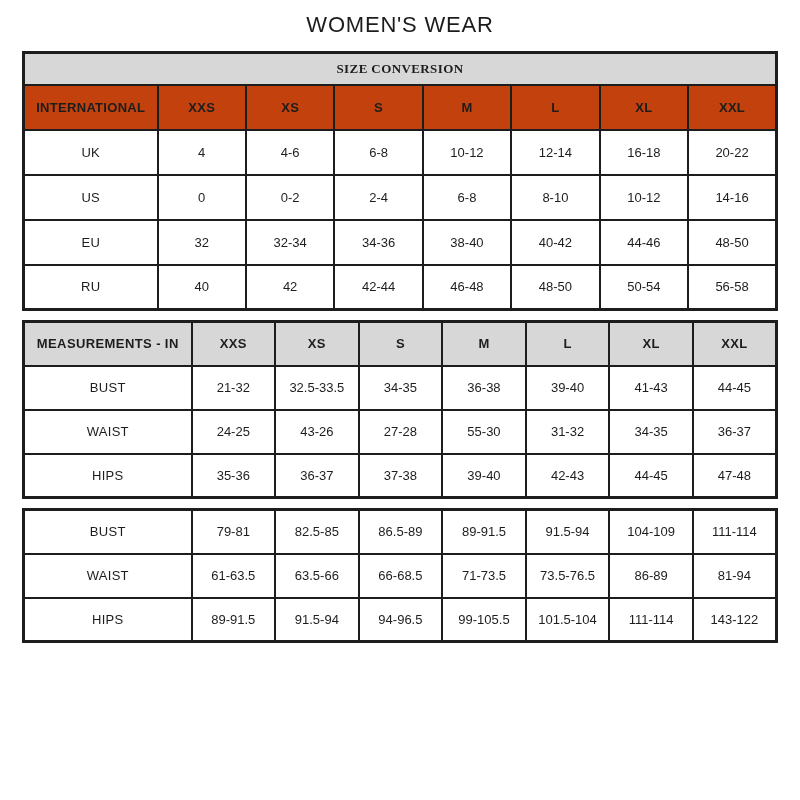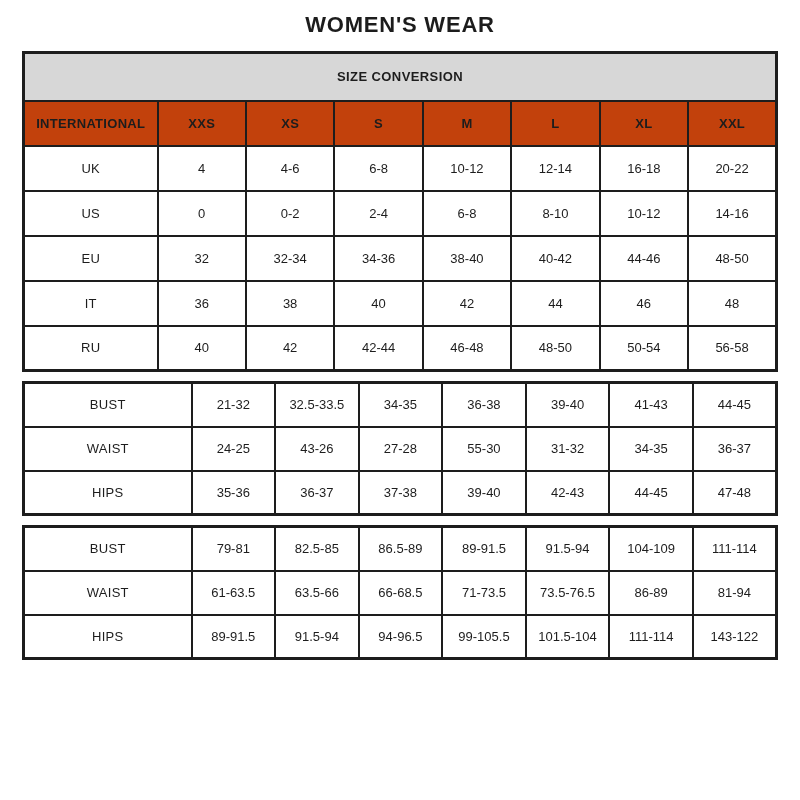--- a/index.html
+++ b/index.html
@@ -9,21 +9,21 @@
     height: 800px;
     background: #ffffff;
     font-family: "Liberation Sans", sans-serif;
     color: #1d1d1d;
   }
   .page { padding: 8px 22px 0 22px; }
 
   .page-title {
     text-align: center;
     font-size: 22px;
-    font-weight: 700;
+    font-weight: 400;
     letter-spacing: 0.8px;
     color: #1c1c1c;
     margin: 4px 0 13px 0;
   }
 
   table.tbl {
     width: 100%;
     border-collapse: collapse;
     table-layout: fixed;
     border: 3px solid #1d1d1d;
@@ -36,21 +36,21 @@
     padding: 0 2px;
     font-size: 13px;
     color: #1d1d1d;
     overflow: hidden;
     white-space: nowrap;
   }
 
   
   table.conversion col.c-label { width: 134px; }
   table.conversion tr { height: 45px; }
-  table.conversion tr.title-row { height: 48px; }
+  table.conversion tr.title-row { height: 32px; font-family: Liberation Serif, serif; }
 
   
   table.meas col.c-label { width: 168px; }
   table.meas tr { height: 44px; }
 
   tr.gray td { background: #d7d7d7; }
 
   td.tbl-title {
     font-weight: 700;
     font-size: 14px;
@@ -115,48 +115,48 @@
       <td class="row-label">EU</td>
       <td>32</td>
       <td>32-34</td>
       <td>34-36</td>
       <td>38-40</td>
       <td>40-42</td>
       <td>44-46</td>
       <td>48-50</td>
     </tr>
     <tr>
-      <td class="row-label">IT</td>
-      <td>36</td>
-      <td>38</td>
-      <td>40</td>
-      <td>42</td>
-      <td>44</td>
-      <td>46</td>
-      <td>48</td>
-    </tr>
-    <tr>
       <td class="row-label">RU</td>
       <td>40</td>
       <td>42</td>
       <td>42-44</td>
       <td>46-48</td>
       <td>48-50</td>
       <td>50-54</td>
       <td>56-58</td>
     </tr>
   </tbody>
     </table>
 
   <table class="tbl meas">
     <colgroup>
         <col class="c-label">
         <col span="7">
       </colgroup>
     <tbody>
+        <tr class="gray">
+      <td class="tbl-title">MEASUREMENTS - IN</td>
+      <td class="col-hd">XXS</td>
+      <td class="col-hd">XS</td>
+      <td class="col-hd">S</td>
+      <td class="col-hd">M</td>
+      <td class="col-hd">L</td>
+      <td class="col-hd">XL</td>
+      <td class="col-hd">XXL</td>
+    </tr>
     <tr>
       <td class="row-label">BUST</td>
       <td class="val">21-32</td>
       <td class="val">32.5-33.5</td>
       <td class="val">34-35</td>
       <td class="val">36-38</td>
       <td class="val">39-40</td>
       <td class="val">41-43</td>
       <td class="val">44-45</td>
     </tr>

